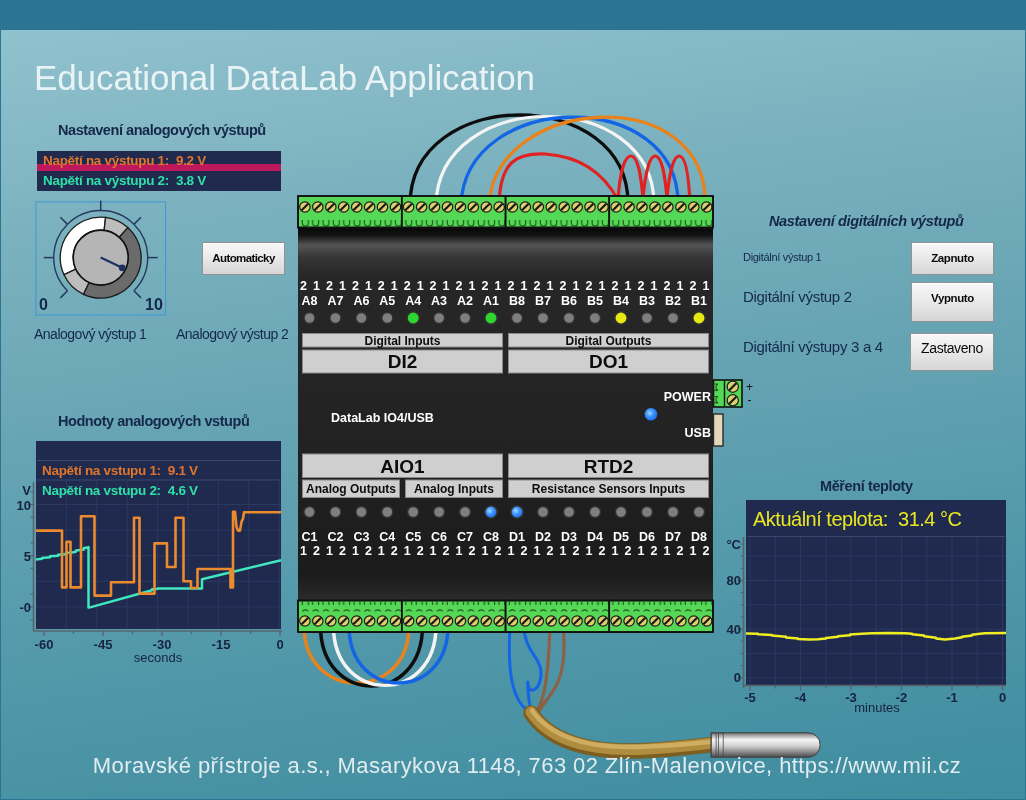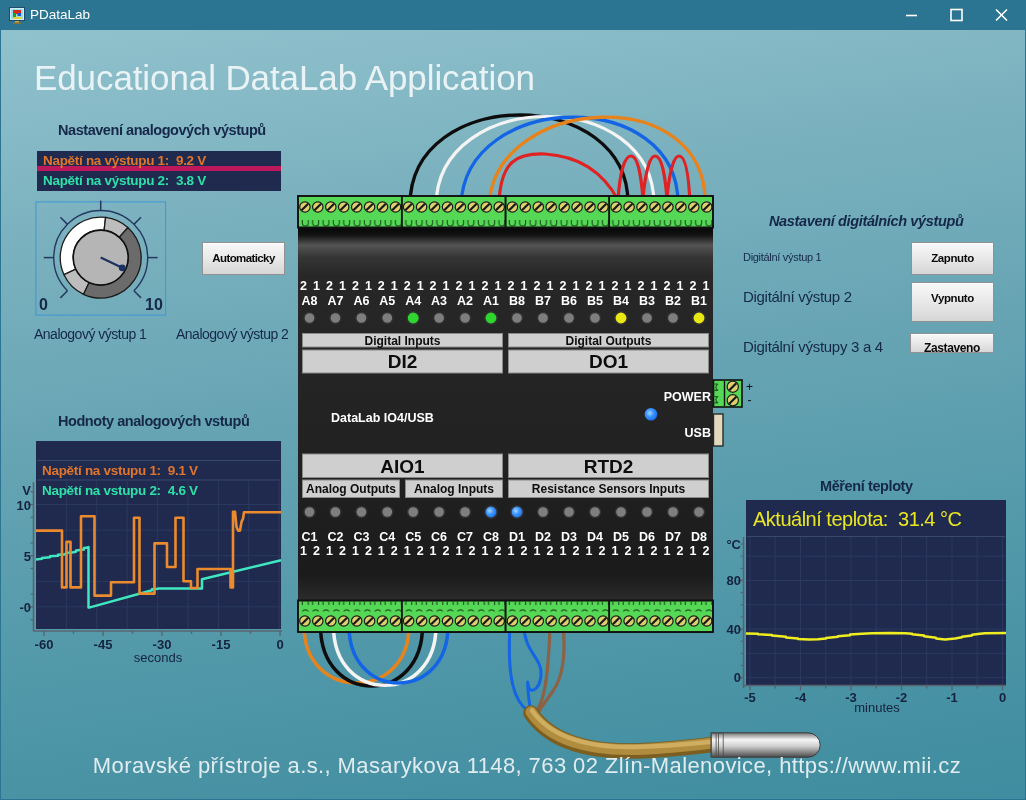--- a/index.html
+++ b/index.html
@@ -13,45 +13,26 @@
 .navybox { position:absolute; background:#1f2a4e; }
 .nrow { height:19.5px; line-height:19.5px; padding-left:6px; font-size:13.5px; letter-spacing:-0.3px; font-weight:bold; white-space:pre; }
 .lbl { position:absolute; font-size:14px; letter-spacing:-0.5px; color:#152849; white-space:nowrap; }
 .btn { position:absolute; background:linear-gradient(180deg,#f8f8f8 0%,#e9e9e9 48%,#d6d6d6 100%);
   border:1px solid #919191; box-shadow:inset 0 1px 0 #fff; text-align:center; color:#0a0a0a; }
 #footer { position:absolute; left:0; top:753px; width:1026px; text-align:center; font-size:22px;
   color:#e0ecef; letter-spacing:0.4px;padding-left:28px; }
 </style></head>
 <body>
 <div id="win">
-  <div id="titlebar">
-    <svg style="position:absolute;left:9px;top:7px" width="16" height="17" viewBox="0 0 16 17">
-      <rect x="0.5" y="0.5" width="15" height="13" fill="#cdeef6" stroke="#224a66" stroke-width="1"></rect>
-      <rect x="2" y="2" width="12" height="10" fill="#9adbe8"></rect>
-      <rect x="4" y="3" width="8" height="4" fill="#d42a1a"></rect>
-      <rect x="4" y="6" width="3" height="5" fill="#1a9e2f"></rect>
-      <rect x="8.5" y="6" width="3.5" height="3" fill="#2255cc"></rect>
-      <rect x="4" y="10" width="8" height="2" fill="#e8d22a"></rect>
-      <rect x="6" y="14" width="4" height="1.8" fill="#caa64a"></rect>
-      <rect x="4" y="15.6" width="8" height="1.4" fill="#8a7030"></rect>
-    </svg>
-    <div id="tb-title">PDataLab</div>
-    <svg style="position:absolute;left:903px;top:5px" width="110" height="20" viewBox="0 0 110 20">
-      <line x1="3" y1="10.5" x2="14" y2="10.5" stroke="#fff" stroke-width="1.6"></line>
-      <rect x="48" y="4.5" width="11" height="11" fill="none" stroke="#fff" stroke-width="1.6"></rect>
-      <line x1="93" y1="4.5" x2="104" y2="15.5" stroke="#fff" stroke-width="1.6"></line>
-      <line x1="104" y1="4.5" x2="93" y2="15.5" stroke="#fff" stroke-width="1.6"></line>
-    </svg>
-  </div>
   <div id="content"></div>
   <div id="bigtitle">Educational DataLab Application</div>
 
   <div class="hdr" style="left:58px; top:122px;">Nastavení analogových výstupů</div>
   <div class="navybox" style="left:37px; top:151px; width:244px; height:39.5px;">
-    <div class="nrow" style="color:#e0752b; border-bottom:5px solid #be185d;">Napětí na výstupu 1:  9.2 V</div>
+    <div class="nrow" style="color:#e0752b; border-bottom:7px solid #be185d;">Napětí na výstupu 1:  9.2 V</div>
     <div class="nrow" style="color:#2fe0a8;">Napětí na výstupu 2:  3.8 V</div>
   </div>
   <svg style="position:absolute;left:30px;top:195px" width="145" height="130" viewBox="30 195 145 130">
 <rect x="35.9" y="201.9" width="129.7" height="113.2" fill="none" stroke="#3f97d4" stroke-width="1"></rect>
 <path d="M133.9,290.8 A47,47 0 1 0 67.5,290.8" fill="none" stroke="#253a60" stroke-width="1.4"></path>
 <line x1="133.9" y1="290.8" x2="141.0" y2="297.9" stroke="#253a60" stroke-width="1.5"></line>
 <line x1="147.7" y1="257.6" x2="157.7" y2="257.6" stroke="#253a60" stroke-width="1.5"></line>
 <line x1="133.9" y1="224.4" x2="141.0" y2="217.3" stroke="#253a60" stroke-width="1.5"></line>
 <line x1="100.7" y1="210.6" x2="100.7" y2="200.6" stroke="#253a60" stroke-width="1.5"></line>
 <line x1="67.5" y1="224.4" x2="60.4" y2="217.3" stroke="#253a60" stroke-width="1.5"></line>
@@ -482,21 +463,21 @@
 <text x="747.5" y="404" font-size="12" font-family="Liberation Sans, sans-serif" fill="#111">-</text>
 <rect x="713.5" y="414" width="9.5" height="32" fill="#e2d9bd" stroke="#2a2a2a" stroke-width="1.4"></rect>
 </svg>
 
   <div class="hdr" style="left:769px; top:213px; font-style:italic; letter-spacing:-0.35px;">Nastavení digitálních výstupů</div>
   <div class="lbl" style="left:743px; top:251px; font-size:11px; letter-spacing:-0.3px;">Digitální výstup 1</div>
   <div class="lbl" style="left:743px; top:288px; font-size:15px; letter-spacing:-0.3px;">Digitální výstup 2</div>
   <div class="lbl" style="left:743px; top:338px; font-size:15px; letter-spacing:-0.3px;">Digitální výstupy 3 a 4</div>
   <div class="btn" style="left:911px; top:242px; width:83px; height:33px; line-height:31px; font-size:11.5px; letter-spacing:-0.4px; font-weight:bold;">Zapnuto</div>
   <div class="btn" style="left:911px; top:282px; width:83px; height:40px; line-height:30px; font-size:11.5px; letter-spacing:-0.4px; font-weight:bold;">Vypnuto</div>
-  <div class="btn" style="left:910px; top:333px; width:84px; height:20px; line-height:29px; font-size:12px; letter-spacing:-0.4px; font-weight:bold;">Zastaveno</div>
+  <div class="btn" style="left:910px; top:333px; width:84px; height:38px; line-height:29px; font-size:14px; letter-spacing:-0.4px; font-weight:normal;">Zastaveno</div>
 
   <div class="hdr" style="left:820px; top:478px; letter-spacing:-0.4px;">Měření teploty</div>
   <svg style="position:absolute;left:710px;top:490px" width="316" height="228" viewBox="710 490 316 228">
 <rect x="746" y="500" width="260" height="185" fill="#1f2a4e"></rect>
 <line x1="747" y1="536.5" x2="1005" y2="536.5" stroke="#39496e" stroke-width="1"></line>
 <line x1="750.0" y1="537" x2="750.0" y2="685" stroke="#2b3961" stroke-width="1"></line>
 <line x1="775.2" y1="537" x2="775.2" y2="685" stroke="#2b3961" stroke-width="1"></line>
 <line x1="800.5" y1="537" x2="800.5" y2="685" stroke="#2b3961" stroke-width="1"></line>
 <line x1="825.8" y1="537" x2="825.8" y2="685" stroke="#2b3961" stroke-width="1"></line>
 <line x1="851.0" y1="537" x2="851.0" y2="685" stroke="#2b3961" stroke-width="1"></line>

